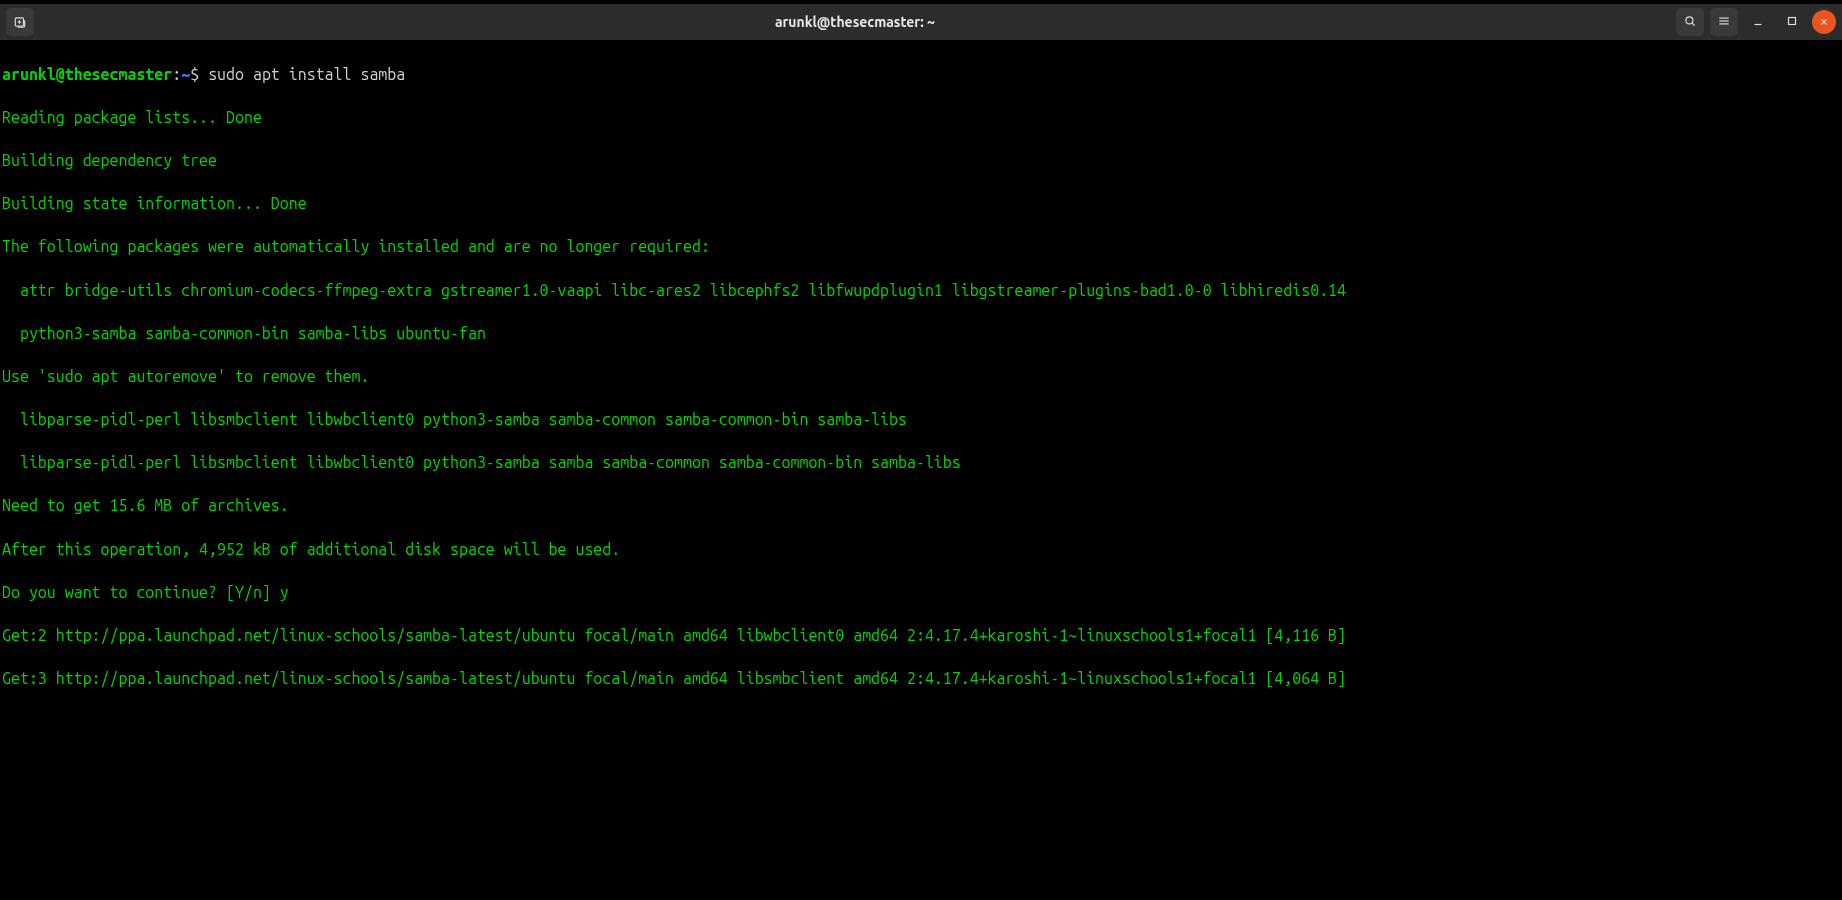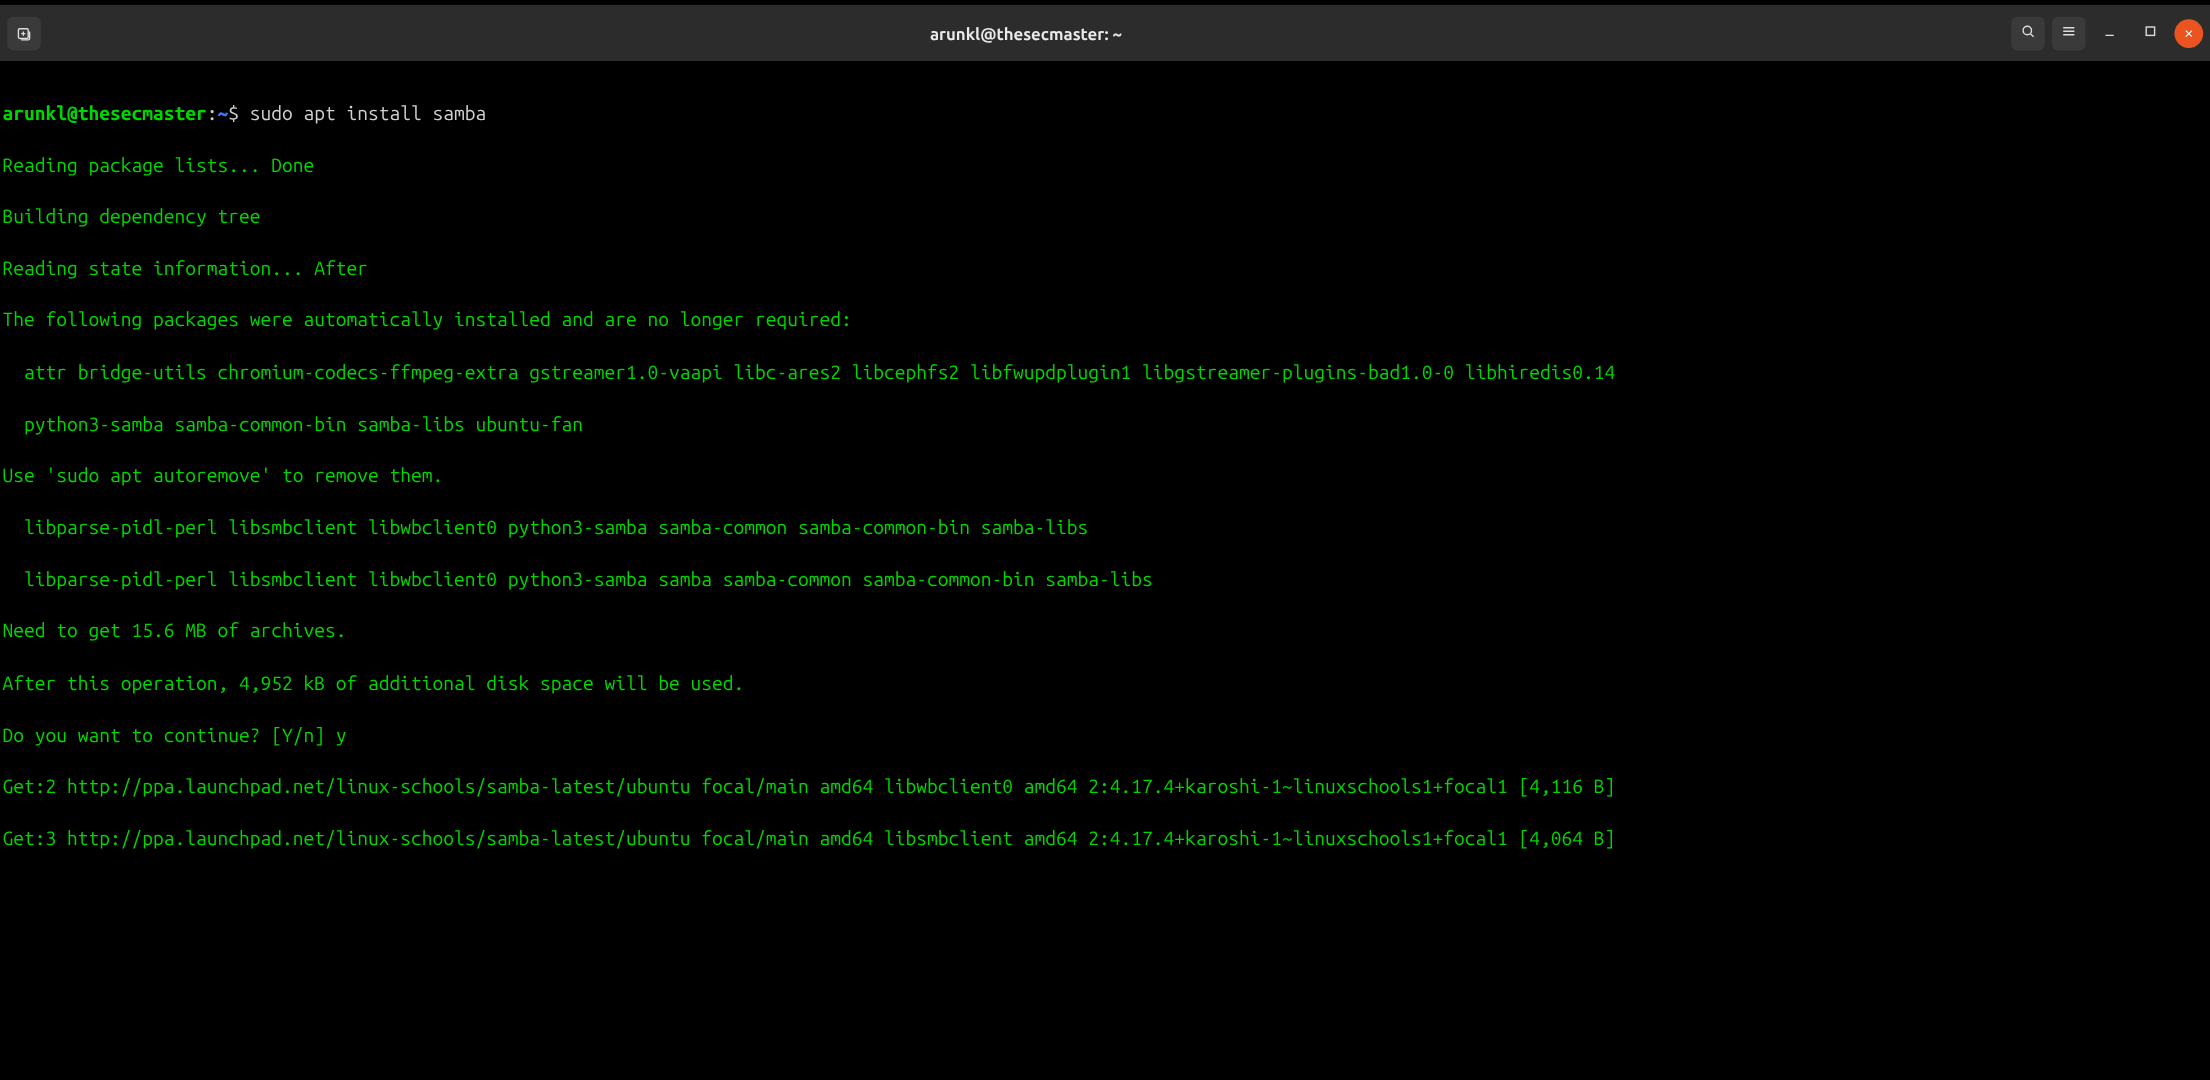--- a/index.html
+++ b/index.html
@@ -7,21 +7,21 @@
       background: #000;
       font-family: "Ubuntu Mono", "DejaVu Sans Mono", Consolas, monospace;
       font-size: 16px;
       width: 1842px;
       height: 900px;
       overflow: hidden;
       padding-top: 4px;
       padding-bottom: 4px;
     }
     .titlebar {
-      height: 47px;
+      height: 36px;
       background: #2c2c2c;
       display: flex;
       align-items: center;
       padding: 0 6px;
       color: #d4d4d4;
       font-family: Ubuntu, "Segoe UI", sans-serif;
       font-size: 14px;
     }
     .tb-left { display: flex; align-items: center; gap: 4px; }
     .tb-center {
@@ -52,21 +52,21 @@
       display: flex;
       align-items: center;
       justify-content: center;
       color: #fff;
       cursor: pointer;
     }
     .tb-close svg { width: 10px; height: 10px; }
     .terminal {
       background: #000;
       color: #00d600;
-      padding: 12px 2px;
+      padding: 2px 2px;
       line-height: 1.35;
       height: calc(100% - 44px);
       overflow: hidden;
       white-space: pre-wrap;
       word-break: break-all;
       font-size: 16px;
     }
     .prompt-user { color: #00d600; font-weight: 600; }
     .prompt-colon { color: #d0d0d0; }
     .prompt-path { color: #3a78ff; font-weight: 600; }
@@ -129,21 +129,21 @@
           </svg>
       </span>
     </div>
   </div>
 </div>
 
 <div class="terminal">
 <span class="line"><span class="prompt-user">arunkl@thesecmaster</span><span class="prompt-colon">:</span><span class="prompt-path">~</span><span class="prompt-dollar">$</span> <span class="cmd">sudo apt install samba</span></span>
 <span class="line out">Reading package lists... Done</span>
 <span class="line out">Building dependency tree</span>
-<span class="line out">Reading state information... After</span>
+<span class="line out">Building state information... Done</span>
 <span class="line out">The following packages were automatically installed and are no longer required:</span>
 <span class="line out">  attr bridge-utils chromium-codecs-ffmpeg-extra gstreamer1.0-vaapi libc-ares2 libcephfs2 libfwupdplugin1 libgstreamer-plugins-bad1.0-0 libhiredis0.14</span>
 <span class="line out">  python3-samba samba-common-bin samba-libs ubuntu-fan</span>
 <span class="line out">Use 'sudo apt autoremove' to remove them.</span>
 <span class="line out">  libparse-pidl-perl libsmbclient libwbclient0 python3-samba samba-common samba-common-bin samba-libs</span>
 <span class="line out">  libparse-pidl-perl libsmbclient libwbclient0 python3-samba samba samba-common samba-common-bin samba-libs</span>
 <span class="line out">Need to get 15.6 MB of archives.</span>
 <span class="line out">After this operation, 4,952 kB of additional disk space will be used.</span>
 <span class="line out">Do you want to continue? [Y/n] y</span>
 <span class="line out">Get:2 http://ppa.launchpad.net/linux-schools/samba-latest/ubuntu focal/main amd64 libwbclient0 amd64 2:4.17.4+karoshi-1~linuxschools1+focal1 [4,116 B]</span>

